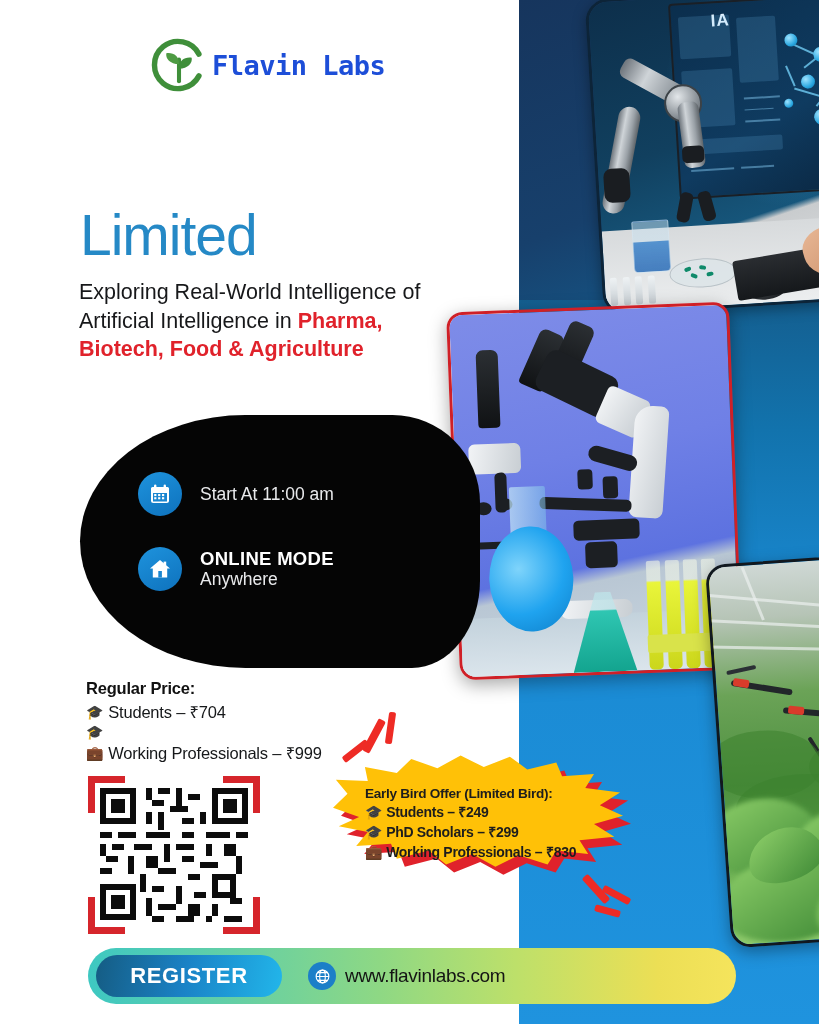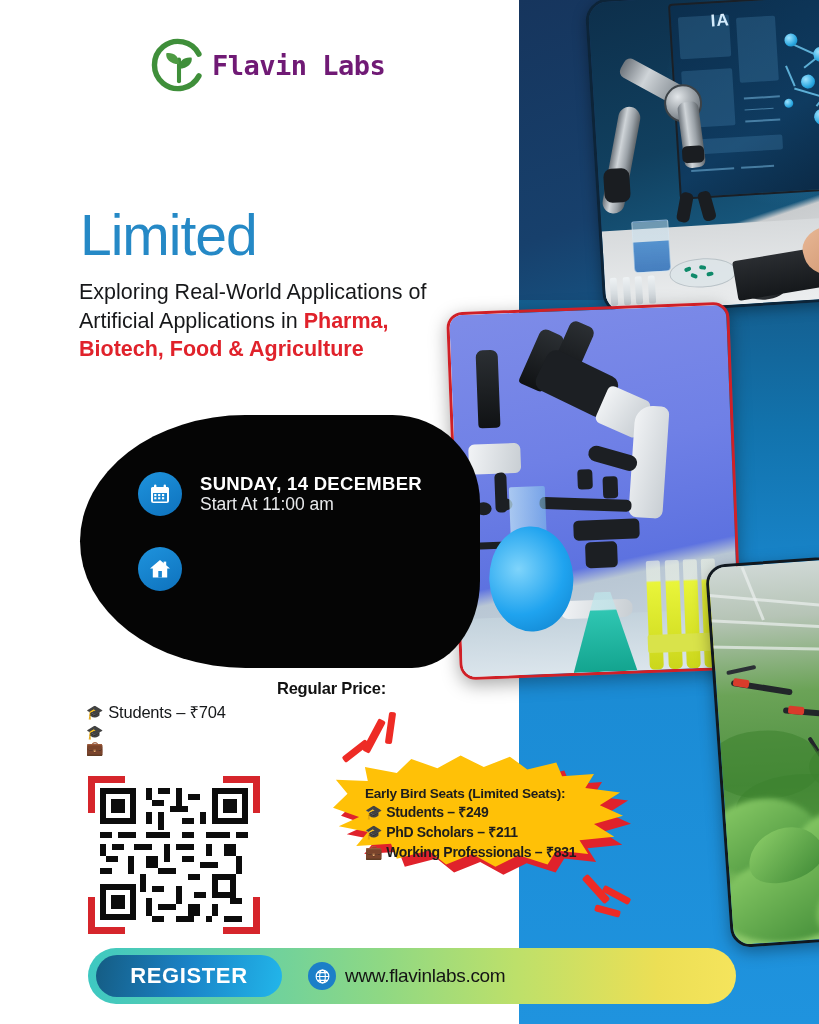--- a/index.html
+++ b/index.html
@@ -105,21 +105,21 @@
   .greenhouse-bar{position:absolute;height:3px;background:rgba(235,240,238,.7);transform-origin:left center;}
   .drone-arm{position:absolute;height:6px;background:#22262a;border-radius:3px;transform-origin:left center;}
   .drone-prop{position:absolute;height:4px;background:#2b3035;border-radius:3px;}
   .drone-red{position:absolute;background:#d93b2b;border-radius:2px;}
 
   
   .logo-row{position:absolute;left:150px;top:36px;display:flex;align-items:center;gap:4px;}
   .logo-mark{width:58px;height:58px;flex:none;}
   .logo-text{
     font-family:"DejaVu Sans Mono","Liberation Mono",monospace;
-    font-size:27px;font-weight:700;color:#701a75;letter-spacing:-.5px;
+    font-size:27px;font-weight:700;color:#1d4ed8;letter-spacing:-.5px;
   }
   
   .title-main{
     position:absolute;left:80px;top:122px;
     font-size:63px;font-weight:800;color:#111;letter-spacing:-1.5px;line-height:1;
   }
   .title-sub{
     position:absolute;left:80px;top:207px;
     font-size:57px;font-weight:500;color:#2589c6;letter-spacing:-1px;line-height:1;
   }
@@ -138,21 +138,21 @@
   .info-row{position:absolute;display:flex;align-items:center;gap:18px;}
   .info-icon{
     width:44px;height:44px;border-radius:50%;flex:none;
     background:linear-gradient(150deg,#1e93dd,#0e72bd);
     display:flex;align-items:center;justify-content:center;
   }
   .info-title{color:#fff;font-size:18.5px;font-weight:800;letter-spacing:.3px;line-height:1.15;}
   .info-desc{color:#e9eaec;font-size:17.5px;font-weight:400;line-height:1.2;}
 
   
-  .price-block{position:absolute;left:86px;top:679px;width:300px;text-align:right;}
+  .price-block{position:absolute;left:86px;top:679px;width:300px;}
   .price-head{font-size:16.5px;font-weight:800;color:#111;letter-spacing:-.2px;}
   .price-line{font-size:16.5px;color:#16181a;font-weight:500;display:flex;align-items:center;gap:5px;margin-top:2px;letter-spacing:-.2px;}
   .emoji{font-size:14px;line-height:1;}
 
   
   .qr-wrap{position:absolute;left:88px;top:776px;width:172px;height:158px;}
   .qr-canvas{position:absolute;inset:0;background:#fff;}
   .qr-corner{position:absolute;width:30px;height:30px;border:7px solid #d6252b;}
   .qr-c1{left:0;top:0;border-right:none;border-bottom:none;}
   .qr-c2{right:0;top:0;border-left:none;border-bottom:none;}
@@ -325,21 +325,21 @@
     <svg class="logo-mark" viewBox="0 0 64 64">
       <path d="M54 20 A26 26 0 1 0 54 44" stroke="#3f8f3a" stroke-width="6" fill="none" stroke-linecap="round"></path>
       <path d="M32 50 L32 26" stroke="#3f8f3a" stroke-width="4.5" stroke-linecap="round" fill="none"></path>
       <path d="M32 31 C22 31 17 25 18 19 C26 18 32 22 32 31 Z" fill="#4e9b43"></path>
       <path d="M32 36 C42 36 47 30 46 24 C38 23 32 27 32 36 Z" fill="#3f8f3a"></path>
     </svg>
     <div class="logo-text">Flavin Labs</div>
   </div>
 
   <div class="title-sub">Limited</div>
-  <div class="tagline"><span>Exploring Real-World Applications of Artificial Applications in </span><span class="hl">Pharma, Biotech, Food &amp; Agriculture</span></div>
+  <div class="tagline"><span>Exploring Real-World Intelligence of Artificial Intelligence in </span><span class="hl">Pharma, Biotech, Food &amp; Agriculture</span></div>
 
   <div class="black-blob"></div>
 
   <div class="info-row" style="left:138px;top:472px;">
     <div class="info-icon">
       <svg width="24" height="24" viewBox="0 0 24 24" fill="none">
         <rect x="3" y="5" width="18" height="16" rx="2.5" fill="#fff"></rect>
         <rect x="3" y="5" width="18" height="4.5" rx="2" fill="#fff"></rect>
         <rect x="6" y="2.5" width="2.4" height="4" rx="1.2" fill="#fff"></rect>
         <rect x="15.6" y="2.5" width="2.4" height="4" rx="1.2" fill="#fff"></rect>
@@ -348,46 +348,50 @@
           <rect x="6.2" y="12" width="2.2" height="2.1"></rect>
             <rect x="10.1" y="12" width="2.2" height="2.1"></rect>
             <rect x="14" y="12" width="2.2" height="2.1"></rect>
           <rect x="6.2" y="15.2" width="2.2" height="2.1"></rect>
             <rect x="10.1" y="15.2" width="2.2" height="2.1"></rect>
             <rect x="14" y="15.2" width="2.2" height="2.1"></rect>
         </g>
       </svg>
     </div>
     <div>
-      <div class="info-title">SUNDAY, 14 DECEMBER</div>
       <div class="info-desc">Start At 11:00 am</div>
     </div>
   </div>
 
   <div class="info-row" style="left:138px;top:547px;">
     <div class="info-icon">
       <svg width="24" height="24" viewBox="0 0 24 24" fill="none">
         <path d="M12 3 L22 11.5 H19.2 V20.5 H4.8 V11.5 H2 Z" fill="#fff"></path>
         <rect x="15.6" y="4.6" width="2.6" height="4" fill="#fff"></rect>
         <rect x="10.3" y="14" width="3.6" height="6.5" fill="#1a86d0"></rect>
       </svg>
     </div>
+    <div>
+      <div class="info-title">ONLINE MODE</div>
+      <div class="info-desc">Anywhere</div>
+    </div>
   </div>
 
   <div class="price-block">
     <div class="price-head">Regular Price:</div>
     <div class="price-line">
       <span class="emoji">🎓</span>
       <span>Students – ₹704</span>
     </div>
     <div class="price-line">
       <span class="emoji">🎓</span>
     </div>
     <div class="price-line">
       <span class="emoji">💼</span>
+      <span>Working Professionals – ₹999</span>
     </div>
   </div>
 
   <div class="qr-wrap">
     <div class="qr-canvas">
 
       <div class="qm" style="left:12px;top:12px;width:36px;height:36px"></div>
       <div class="qm" style="left:18px;top:18px;width:24px;height:24px;background:#fff"></div>
       <div class="qm" style="left:23px;top:23px;width:14px;height:14px"></div>
       <div class="qm" style="left:124px;top:12px;width:36px;height:36px"></div>
@@ -454,32 +458,32 @@
   <div class="spark" style="left:370px;top:718px;width:8px;height:36px;transform:rotate(28deg)"></div>
   <div class="spark" style="left:387px;top:712px;width:7px;height:32px;transform:rotate(8deg)"></div>
   <div class="spark" style="left:352px;top:736px;width:7px;height:30px;transform:rotate(52deg)"></div>
   <div class="burst-shadow"></div>
   <div class="burst"></div>
   <div class="spark" style="left:592px;top:872px;width:8px;height:34px;transform:rotate(-42deg)"></div>
   <div class="spark" style="left:613px;top:880px;width:7px;height:30px;transform:rotate(-62deg)"></div>
   <div class="spark" style="left:604px;top:898px;width:7px;height:26px;transform:rotate(-75deg)"></div>
 
   <div class="burst-text">
-    <div class="burst-head">Early Bird Seats (Limited Seats):</div>
+    <div class="burst-head">Early Bird Offer (Limited Bird):</div>
     <div class="burst-line">
       <span class="emoji">🎓</span>
       <span>Students – ₹249</span>
     </div>
     <div class="burst-line">
       <span class="emoji">🎓</span>
-      <span>PhD Scholars – ₹211</span>
+      <span>PhD Scholars – ₹299</span>
     </div>
     <div class="burst-line">
       <span class="emoji">💼</span>
-      <span>Working Professionals – ₹831</span>
+      <span>Working Professionals – ₹830</span>
     </div>
   </div>
 
   <div class="footer-bar">
     <div class="register-btn">REGISTER</div>
     <div class="contact">
       <div class="contact-ic">
         <svg width="17" height="17" viewBox="0 0 24 24" fill="none" stroke="#fff" stroke-width="1.6">
           <circle cx="12" cy="12" r="9"></circle>
           <ellipse cx="12" cy="12" rx="4" ry="9"></ellipse>

